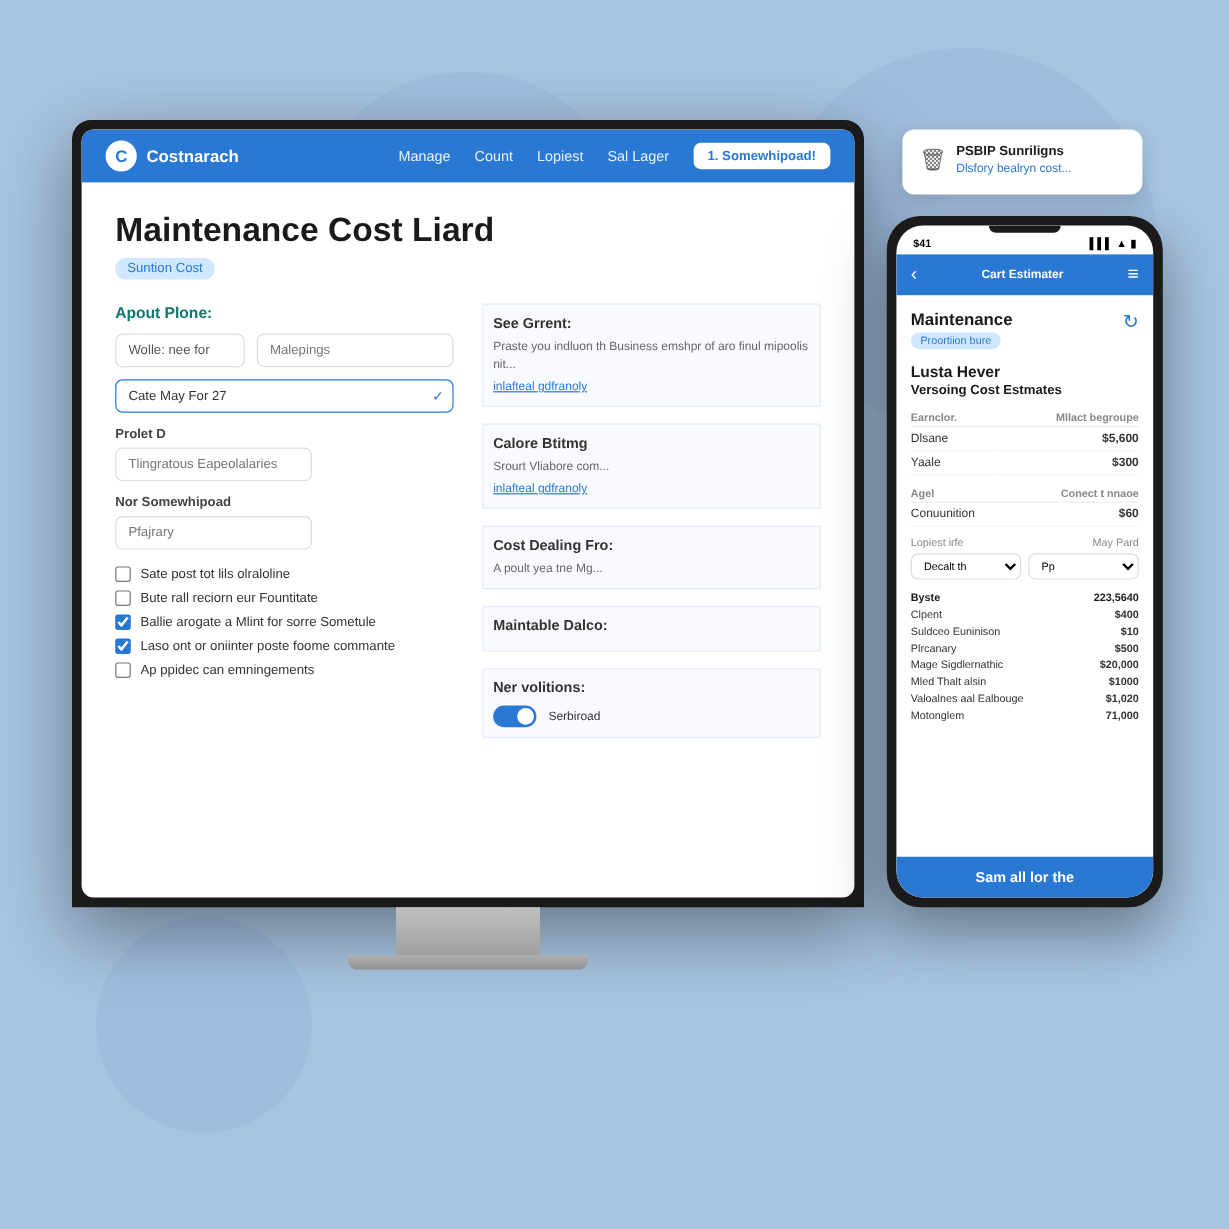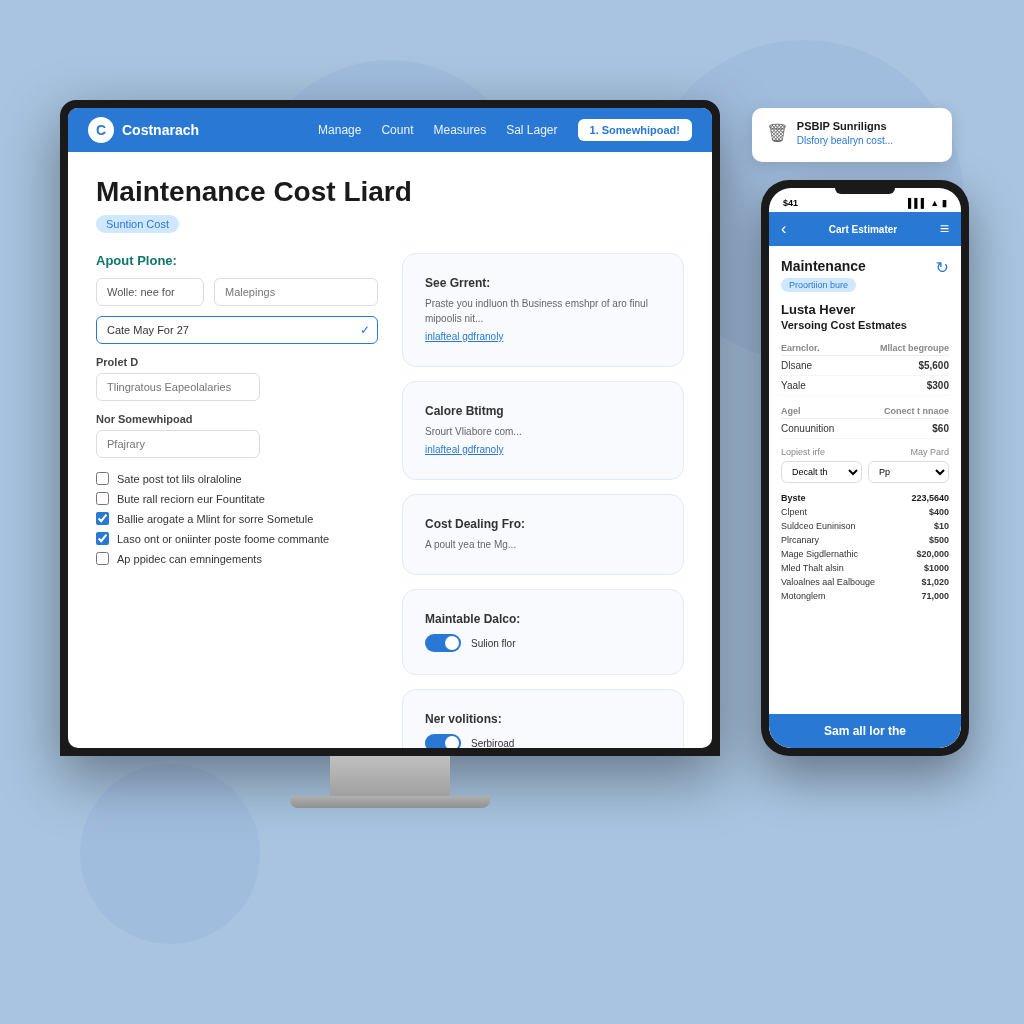--- a/index.html
+++ b/index.html
@@ -236,22 +236,22 @@
       color: #333;
     }
 
     .checkbox-item input[type="checkbox"] {
       accent-color: #2878d4;
     }
 
     .right-panel-card {
       background: #f8fafd;
       border: 1px solid #e0ebf8;
-      border-radius: 14px;
-      padding: 22px;
+      border-radius: 1px;
+      padding: 8px;
       margin-bottom: 14px;
     }
 
     .right-panel-title {
       font-size: 12px;
       font-weight: 700;
       color: #333;
       margin-bottom: 6px;
     }
 
@@ -321,21 +321,21 @@
     .notif-text {
       font-size: 10px;
       color: #2878d4;
     }
 
     
     .phone-wrapper {
       position: absolute;
       top: 180px;
       right: 55px;
-      width: 208px;
+      width: 230px;
     }
 
     .phone-shell {
       background: #1a1a1a;
       border-radius: 28px;
       padding: 8px;
       box-shadow: 0 20px 50px rgba(0,0,0,0.4);
     }
 
     .phone-inner {
@@ -553,21 +553,21 @@
       <nav class="desktop-nav">
         <div class="desktop-logo">
           <div class="logo-icon">
             <span>C</span>
           </div>
           <span>Costnarach</span>
         </div>
         <div class="desktop-nav-links">
           <span class="desktop-nav-link">Manage</span>
           <span class="desktop-nav-link">Count</span>
-          <span class="desktop-nav-link">Measures</span>
+          <span class="desktop-nav-link">Lopiest</span>
           <span class="desktop-nav-link">Sal Lager</span>
           <button class="desktop-nav-btn">1. Somewhipoad!</button>
         </div>
       </nav>
 
       <div class="desktop-content">
         <h1 class="page-title">Maintenance Cost Liard</h1>
         <span class="page-subtitle-badge">Suntion Cost</span>
 
         <div class="desktop-grid">
@@ -636,24 +636,20 @@
               <a class="right-panel-link">inlafteal gdfranoly</a>
             </div>
 
             <div class="right-panel-card">
               <div class="right-panel-title">Cost Dealing Fro:</div>
               <p class="right-panel-text">A poult yea tne Mg...</p>
             </div>
 
             <div class="right-panel-card">
               <div class="right-panel-title">Maintable Dalco:</div>
-              <div class="toggle-row">
-                <div class="toggle"></div>
-                <span class="toggle-label">Sulion flor</span>
-              </div>
             </div>
 
             <div class="right-panel-card">
               <div class="right-panel-title">Ner volitions:</div>
               <div class="toggle-row">
                 <div class="toggle"></div>
                 <span class="toggle-label">Serbiroad</span>
               </div>
             </div>
           </div>

